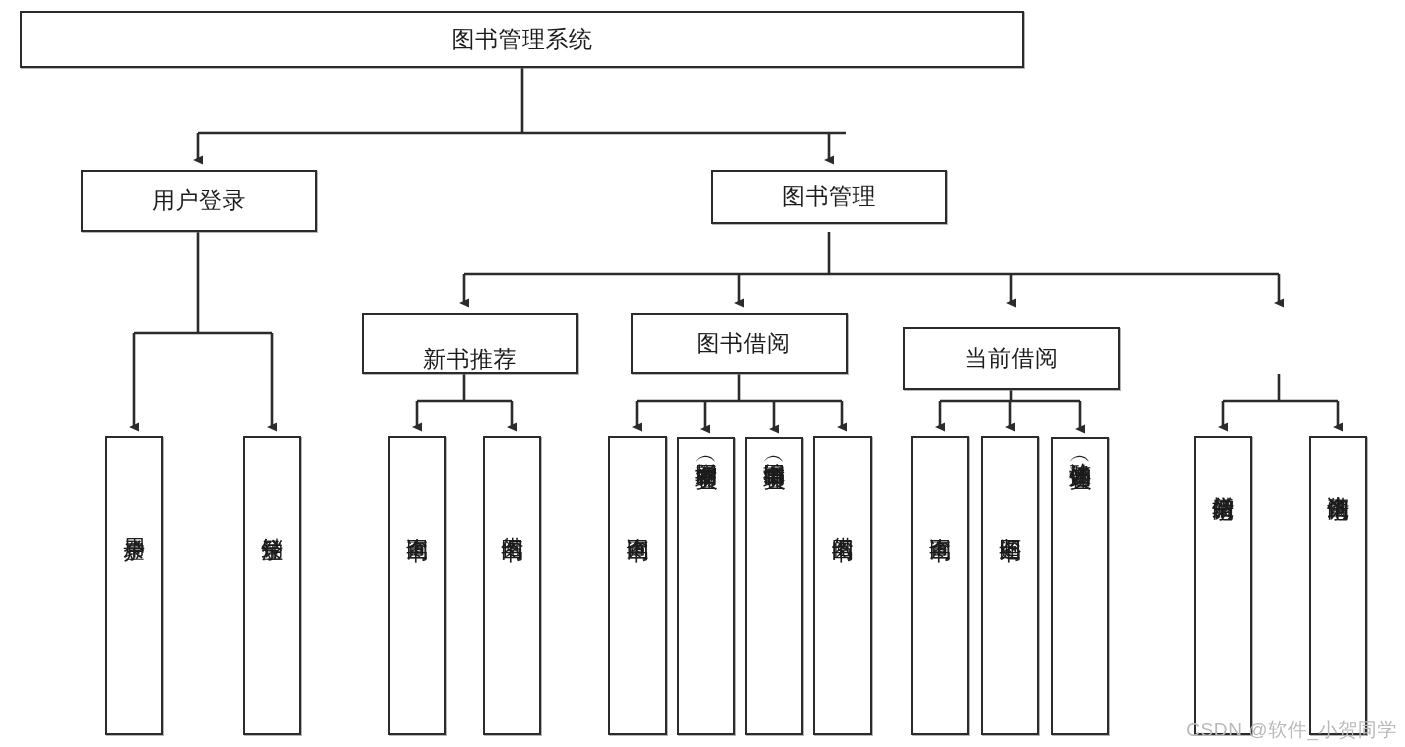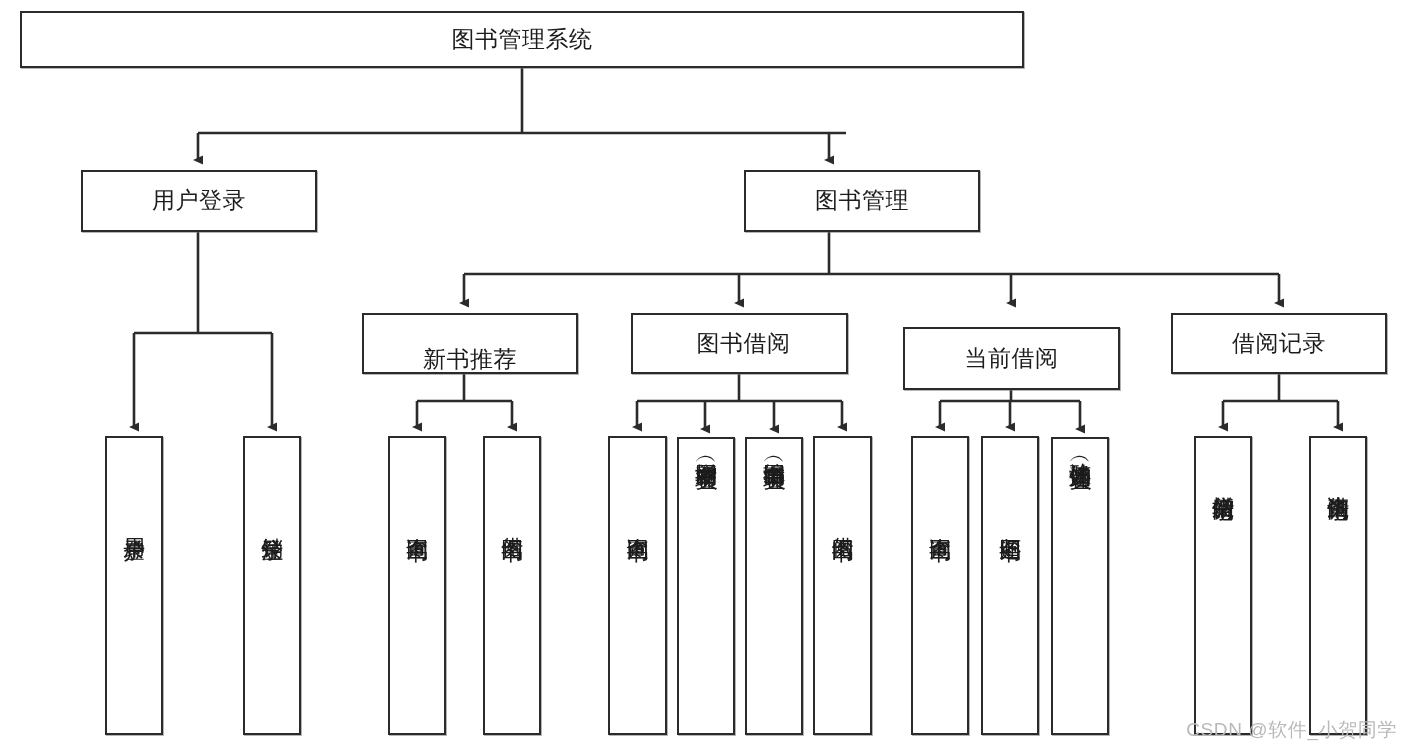--- a/index.html
+++ b/index.html
@@ -126,35 +126,32 @@
     </g>
   </svg>
 
   <div class="node-box" style="left:20px; top:11px; width:1004px; height:57px;text-align:right;">
     <span class="node-label-h">图书管理系统</span>
   </div>
 
   <div class="node-box" style="left:81px; top:170px; width:236px; height:62px;">
     <span class="node-label-h">用户登录</span>
   </div>
-  <div class="node-box" style="left:711px; top:170px; width:236px; height:62px;margin-left:33px;">
+  <div class="node-box" style="left:711px; top:170px; width:236px; height:54px;">
     <span class="node-label-h">图书管理</span>
   </div>
 
   <div class="node-box" style="left:362px; top:313px; width:216px; height:61px;align-items:flex-end;">
     <span class="node-label-h">新书推荐</span>
   </div>
   <div class="node-box" style="left:631px; top:313px; width:217px; height:61px;padding-left:8px;">
     <span class="node-label-h">图书借阅</span>
   </div>
   <div class="node-box" style="left:903px; top:327px; width:217px; height:63px;">
     <span class="node-label-h">当前借阅</span>
-  </div>
-  <div class="node-box" style="left:1171px; top:313px; width:216px; height:61px;">
-    <span class="node-label-h">借阅记录</span>
   </div>
 
   <div class="node-box leaf-box" style="left:105px; top:436px; width:58px; height:299px;">
     <span class="node-label-v" style="margin-top:82px;">用户登录</span>
   </div>
   <div class="node-box leaf-box" style="left:243px; top:436px; width:58px; height:299px;">
     <span class="node-label-v" style="margin-top:82px;">注销登录</span>
   </div>
 
   <div class="node-box leaf-box" style="left:388px; top:436px; width:58px; height:299px;">

